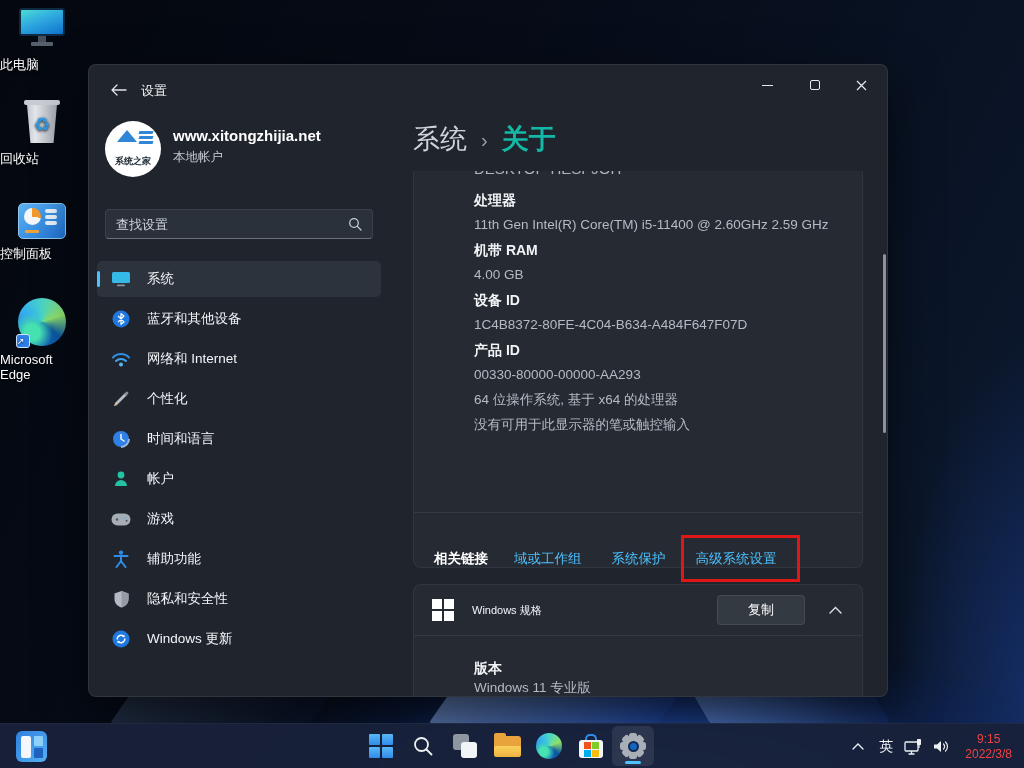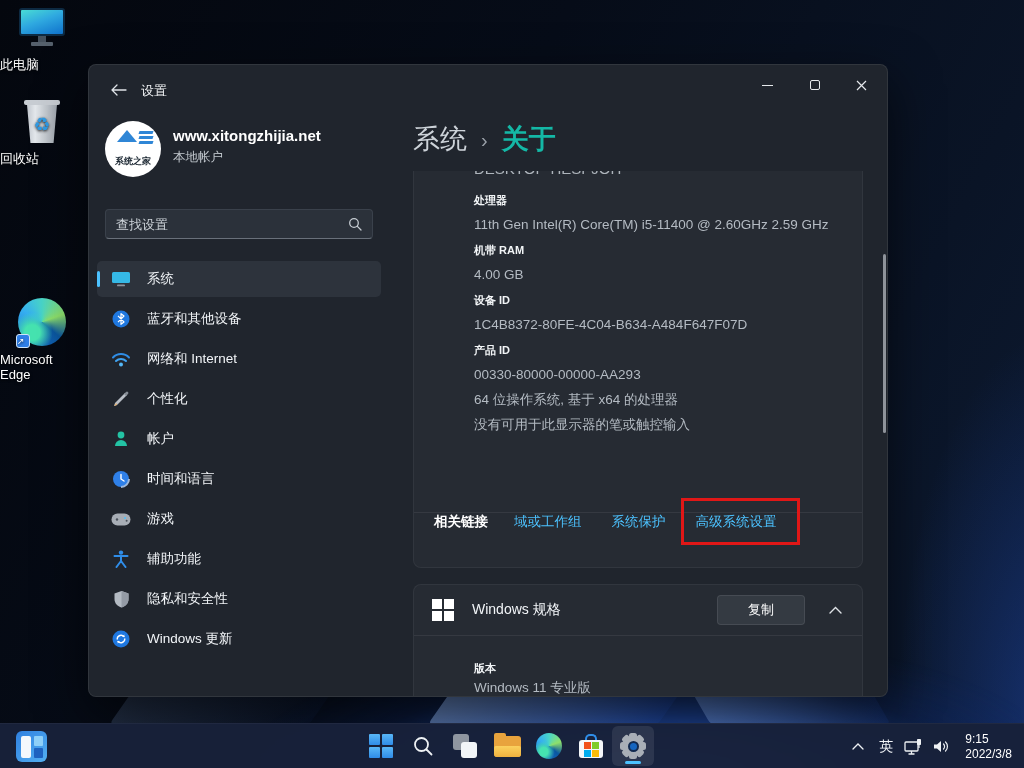--- a/index.html
+++ b/index.html
@@ -84,33 +84,33 @@
   .crumbs { position:absolute; left:324px; top:56px; font-size:27px; display:flex; align-items:center; }
   .crumb-parent { color:#cdd3d9; font-weight:400; }
   .crumb-sep { color:#9aa1a9; font-size:20px; margin:2px 14px 0 14px; }
   .crumb-cur { color:#14b8a6; font-weight:600; }
 
   .viewport { position:absolute; left:324px; top:106px; width:450px; height:527px; overflow:hidden; }
   .card { position:absolute; left:0; width:450px; background:#262b33; border:1px solid rgba(255,255,255,.055); border-radius:8px; }
   .card1 { top:-40px; height:437px; }
   .card1 .devname { position:absolute; left:60px; top:28px; font-size:15px; color:#aeb5bc; }
   .speclist { position:absolute; left:60px; right:24px; top:58px; }
-  .spec-label { font-size:11px; line-height:20px; color:#f2f5f7; margin-bottom:5px; font-weight:600; }
+  .spec-label { font-size:14px; line-height:20px; color:#f2f5f7; margin-bottom:5px; font-weight:600; }
   .spec-value { font-size:13.5px; line-height:20px; color:#b4bbc3; margin-bottom:5px; }
   .div1 { position:absolute; left:0; right:0; top:380px; height:1px; background:rgba(255,255,255,.07); }
-  .related { position:absolute; left:20px; right:10px; top:381px; height:55px; display:flex; align-items:flex-start; }
+  .related { position:absolute; left:20px; right:10px; top:381px; height:55px; display:flex; align-items:flex-end; }
   .rel-title { font-size:13.5px; font-weight:700; color:#fff; margin-right:26px; }
   .rel-link { font-size:13.5px; color:#4cc2ff; margin-right:30px; position:relative; cursor:pointer; }
   .redbox { position:absolute; left:-15px; top:-15px; width:119px; height:47px; border:3px solid #e01717; pointer-events:none; }
 
   .card2 { top:413px; height:400px; }
   .card2 .hdr { height:50px; display:flex; align-items:center; }
   .winspec-ico { width:22px; height:22px; margin-left:18px; display:grid; grid-template-columns:10px 10px; grid-template-rows:10px 10px; gap:2px; }
   .winspec-ico i { background:#fff; display:block; }
-  .card2 .hdr-title { margin-left:18px; font-size:14px; color:#f2f5f8; flex:1; }
+  .card2 .hdr-title { margin-left:18px; font-size:11px; color:#f2f5f8; flex:1; }
   .copy-btn { width:88px; height:30px; background:#343a42; border:1px solid rgba(255,255,255,.09); border-radius:4px;
     color:#fff; font-size:13px; display:flex; align-items:center; justify-content:center; cursor:pointer; }
   .chev-up { margin:0 20px 0 24px; display:flex; }
   .div2 { height:1px; background:rgba(255,255,255,.07); }
   .card2-body { padding:22px 24px 0 60px; }
   .card2-body .spec-label { margin-bottom:0; }
 
   .scrollbar { position:absolute; left:794px; top:189px; width:3px; height:179px; background:#8e939a; border-radius:2px; }
 
   
@@ -145,21 +145,21 @@
     display:grid; grid-template-columns:7px 7px; grid-template-rows:7px 7px; gap:1px; align-content:center; justify-content:center; }
   .store .bag i { display:block; }
   .gear { position:relative; width:28px; height:28px; }
   .gear .tooth { position:absolute; left:10px; top:1px; width:8px; height:26px; background:#a9afb7; border-radius:2.5px; }
   .gear .t2 { transform:rotate(45deg); } .gear .t3 { transform:rotate(90deg); } .gear .t4 { transform:rotate(135deg); }
   .gear .gbody { position:absolute; left:4px; top:4px; width:20px; height:20px; border-radius:50%; background:#a9afb7; }
   .gear .gcore { position:absolute; left:8.5px; top:8.5px; width:11px; height:11px; border-radius:50%; background:#1565c0; border:2.5px solid #122a50; }
   .tray { position:absolute; right:0; top:0; height:45px; display:flex; align-items:center; }
   .tray-ico { width:26px; height:30px; display:flex; align-items:center; justify-content:center; margin-right:2px; border-radius:4px; }
   .ime { color:#f2f5f8; font-size:14px; width:26px; text-align:center; margin-right:2px; }
-  .clock { text-align:left; color:#ffffff; font-size:12px; line-height:15px; margin:0 12px 0 8px; }
+  .clock { text-align:center; color:#ef4444; font-size:12px; line-height:15px; margin:0 12px 0 8px; }
 
   svg { display:block; }
 </style>
 </head>
 <body>
 
 <div class="screen">
   <div class="glow-right"></div>
   <div class="bloom"></div>
   <div class="petal p1"></div>
@@ -175,20 +175,32 @@
     <div>此电脑</div>
   </div>
   <div class="dicon" style="left:0;top:100px;">
     <div class="art art-bin">
         <div class="lid"></div>
         <div class="body">
           <span class="recy">♻</span>
         </div>
       </div>
     <div>回收站</div>
+  </div>
+  <div class="dicon" style="left:0;top:203px;">
+    <div class="art art-cp">
+      <div class="pie"></div>
+      <div class="dots">
+          <i class="dot"></i>
+          <i class="dot"></i>
+          <i class="dot"></i>
+        </div>
+      <div class="bar"></div>
+    </div>
+    <div>控制面板</div>
   </div>
   <div class="dicon" style="left:0;top:298px;">
     <div class="art art-edge">
         <div class="shortcut">↗</div>
       </div>
     <div>Microsoft Edge</div>
   </div>
 
   <div class="win">
 
@@ -272,35 +284,35 @@
               <path d="M2 16 L5 15 L15 5 L13 3 L3 13 Z" fill="#b9bfc7"></path>
               <path d="M2 16 L5 15 L4.2 13 Z" fill="#e8b06a"></path>
               <path d="M12 4 L14 6 L16 4 A1.4 1.4 0 0 0 14 2 Z" fill="#868d96"></path>
             </svg>
         </span>
         <span class="nav-label">个性化</span>
       </div>
       <div class="nav-item">
         <span class="nav-ico">
           <svg width="18" height="18" viewBox="0 0 18 18">
-              <circle cx="9" cy="5" r="3.4" fill="#23c3a4"></circle>
-              <path d="M3 16 a6 6 0 0 1 12 0 Z" fill="#23c3a4"></path>
-            </svg>
-        </span>
-        <span class="nav-label">帐户</span>
-      </div>
-      <div class="nav-item">
-        <span class="nav-ico">
-          <svg width="18" height="18" viewBox="0 0 18 18">
               <circle cx="9" cy="9" r="8" fill="#2f80e8"></circle>
               <path d="M9 4.5 V9 L12 11" stroke="#fff" stroke-width="1.4" fill="none" stroke-linecap="round"></path>
               <path d="M9 17 a8 8 0 0 0 8-8" stroke="#9fb8d8" stroke-width="2" fill="none"></path>
             </svg>
         </span>
         <span class="nav-label">时间和语言</span>
+      </div>
+      <div class="nav-item">
+        <span class="nav-ico">
+          <svg width="18" height="18" viewBox="0 0 18 18">
+              <circle cx="9" cy="5" r="3.4" fill="#23c3a4"></circle>
+              <path d="M3 16 a6 6 0 0 1 12 0 Z" fill="#23c3a4"></path>
+            </svg>
+        </span>
+        <span class="nav-label">帐户</span>
       </div>
       <div class="nav-item">
         <span class="nav-ico">
           <svg width="20" height="13" viewBox="0 0 20 13">
               <rect x="0.5" y="0.5" width="19" height="12" rx="6" fill="#a7adb5"></rect>
               <circle cx="6" cy="6.5" r="1.2" fill="#4a515a"></circle>
               <circle cx="14" cy="5" r="1" fill="#4cc2ff"></circle>
               <circle cx="15.6" cy="7.8" r="1" fill="#4a515a"></circle>
             </svg>
         </span>

